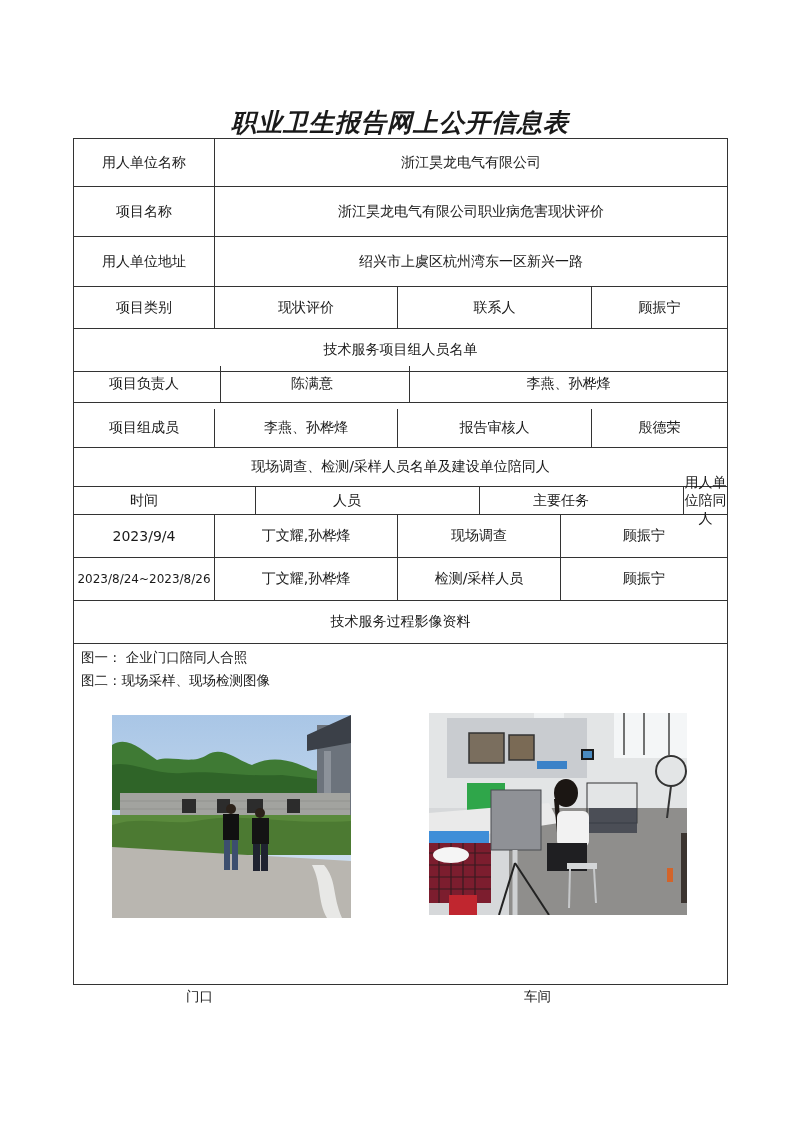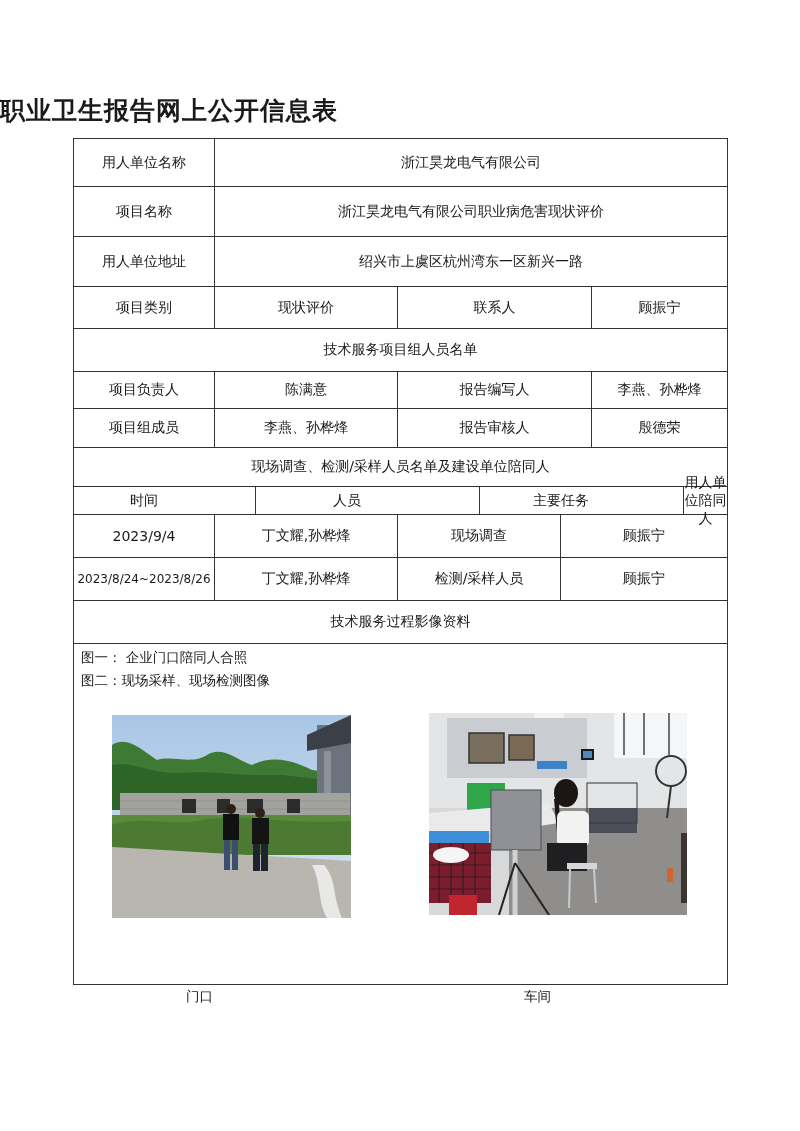--- a/index.html
+++ b/index.html
@@ -2,23 +2,24 @@
 <html><head>
 <meta charset="utf-8">
 <style>
   html, body { margin: 0; padding: 0; background: #ffffff; }
   body {
     width: 800px; height: 1131px; position: relative; overflow: hidden;
     font-family: "Liberation Serif", "DejaVu Serif", serif;
     color: #1a1a1a;
   }
   .title {
-    position: absolute; left: 0; top: 94px; width: 800px; 
+    position: absolute; left: 0; top: 106px; width: 800px; text-align: center;
     font-size: 25px; font-weight: bold; letter-spacing: 1px;
     font-family: "DejaVu Sans", sans-serif;
+    font-style: italic;
   }
   .tbl {
     position: absolute; left: 73px; top: 138px; width: 655px; height: 847px;
     border: 1.5px solid #333; box-sizing: border-box; padding-left: 37px;
   }
   .row {
     position: absolute; left: 0; width: 100%; box-sizing: border-box;
     border-bottom: 1.5px solid #333; display: flex;
   }
   .cell {
@@ -74,24 +75,23 @@
     <div class="cell c1">项目类别</div>
     <div class="cell c2">现状评价</div>
     <div class="cell c3">联系人</div>
     <div class="cell c4">顾振宁</div>
   </div>
 
   <div class="row" style="top:190px;height:43px;">
     <div class="cell full">技术服务项目组人员名单</div>
   </div>
 
-  <div class="row" style="top:233px;height:37px;">
+  <div class="row" style="top:227px;height:37px;gap:6px;">
     <div class="cell c1">项目负责人</div>
     <div class="cell c2">陈满意</div>
-    <div class="cell c3">报告编写人</div>
     <div class="cell c4">李燕、孙桦烽</div>
   </div>
 
   <div class="row" style="top:270px;height:39px;">
     <div class="cell c1">项目组成员</div>
     <div class="cell c2">李燕、孙桦烽</div>
     <div class="cell c3">报告审核人</div>
     <div class="cell c4">殷德荣</div>
   </div>
 

